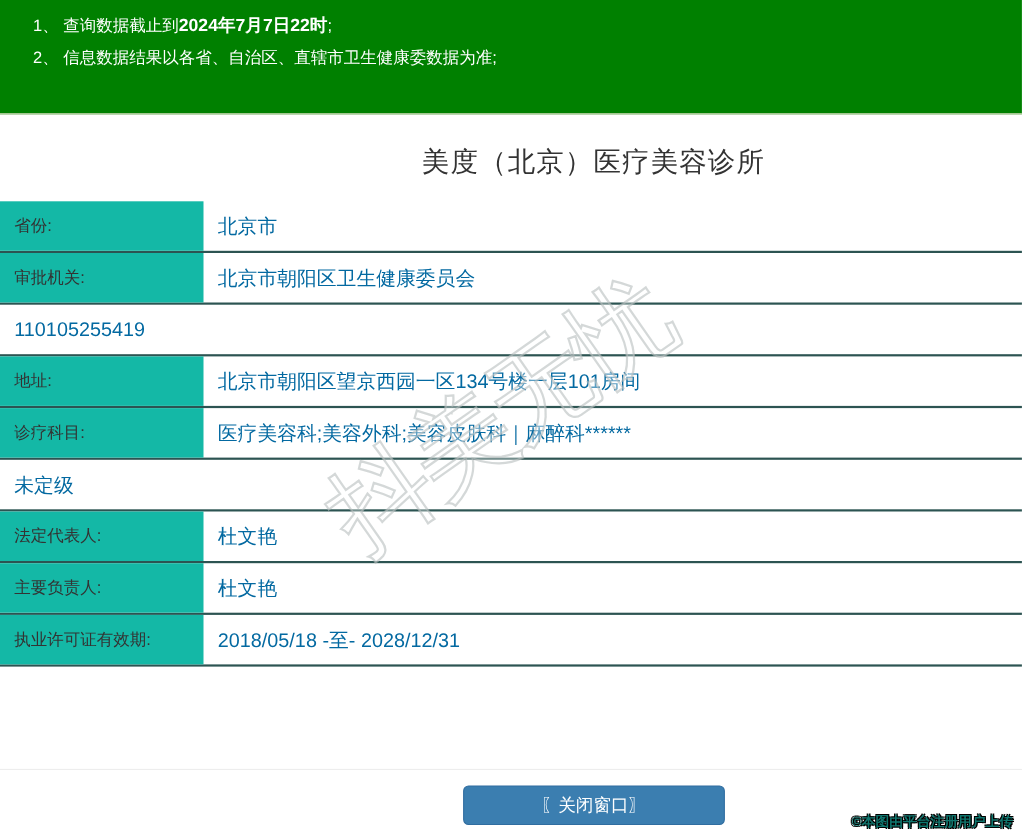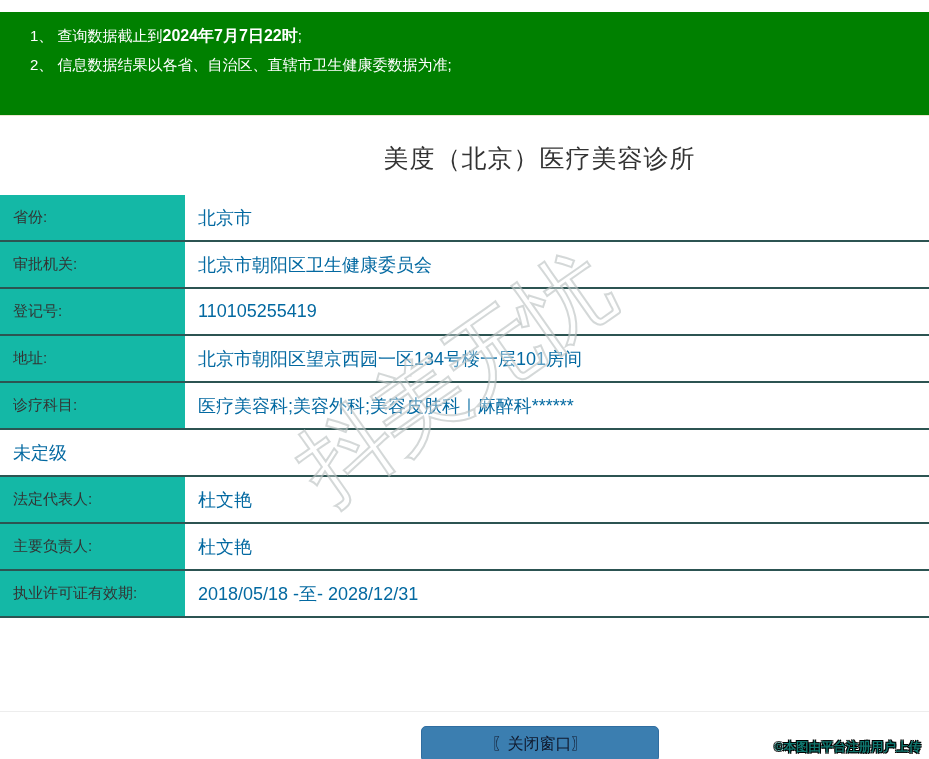--- a/index.html
+++ b/index.html
@@ -6,21 +6,20 @@
   html,body { width:929px; height:759px; }
   body {
     position:relative; overflow:hidden; background:#fff;
     font-family:"Liberation Sans","DejaVu Sans",sans-serif; color:#333;
   }
   
   .notice {
     width:100%; height:104px; background:#008000;
     padding:9px 32px 8px 30px; color:#fff; font-size:15px;
     border-bottom:1px solid #ece7cf;
-    margin-top:12px;
   }
   .notice-line { line-height:29px; white-space:nowrap; }
   .notice-line b { font-weight:bold; font-size:16px; }
   
   .title-row {
     padding:26px 0 20px 150px; text-align:center;
   }
   .page-title { font-size:25px; font-weight:400; color:#333; letter-spacing:1px; }
   
   .info-table { width:100%; }
@@ -30,21 +29,21 @@
     display:flex; align-items:center; font-size:15px; color:#333;
   }
   .irow .val {
     flex:1; padding-left:13px; display:flex; align-items:center;
     font-size:18px; color:#0369a1;
   }
   
   .bottom-divider { margin-top:93px; border-top:1px solid #ededed; height:0; }
   .button-bar { padding:14px 0 0 150px; text-align:center; }
   .close-btn {
-    width:238px; height:36px; background:#3b7eb0; color:#0f172a;
+    width:238px; height:36px; background:#3b7eb0; color:#ffffff;
     border:1px solid #306da0; border-radius:5px; font-size:16px;
     cursor:pointer; font-family:inherit;
   }
   
   .watermark {
     position:absolute; left:258px; top:293px; width:392px; height:172px;
     display:flex; align-items:center; justify-content:center;
     transform:rotate(-35deg); pointer-events:none; z-index:5;
     font-size:92px; color:rgba(255,255,255,0.35);
     -webkit-text-stroke:2px rgba(183,190,190,0.6);
@@ -80,21 +79,20 @@
     <div class="lbl">省份:</div>
     <div class="val">北京市</div>
   </div>
 
   <div class="irow">
     <div class="lbl">审批机关:</div>
     <div class="val">北京市朝阳区卫生健康委员会</div>
   </div>
 
   <div class="irow">
-    <div class="lbl">登记号:</div>
     <div class="val">110105255419</div>
   </div>
 
   <div class="irow">
     <div class="lbl">地址:</div>
     <div class="val">北京市朝阳区望京西园一区134号楼一层101房间</div>
   </div>
 
   <div class="irow">
     <div class="lbl">诊疗科目:</div>

